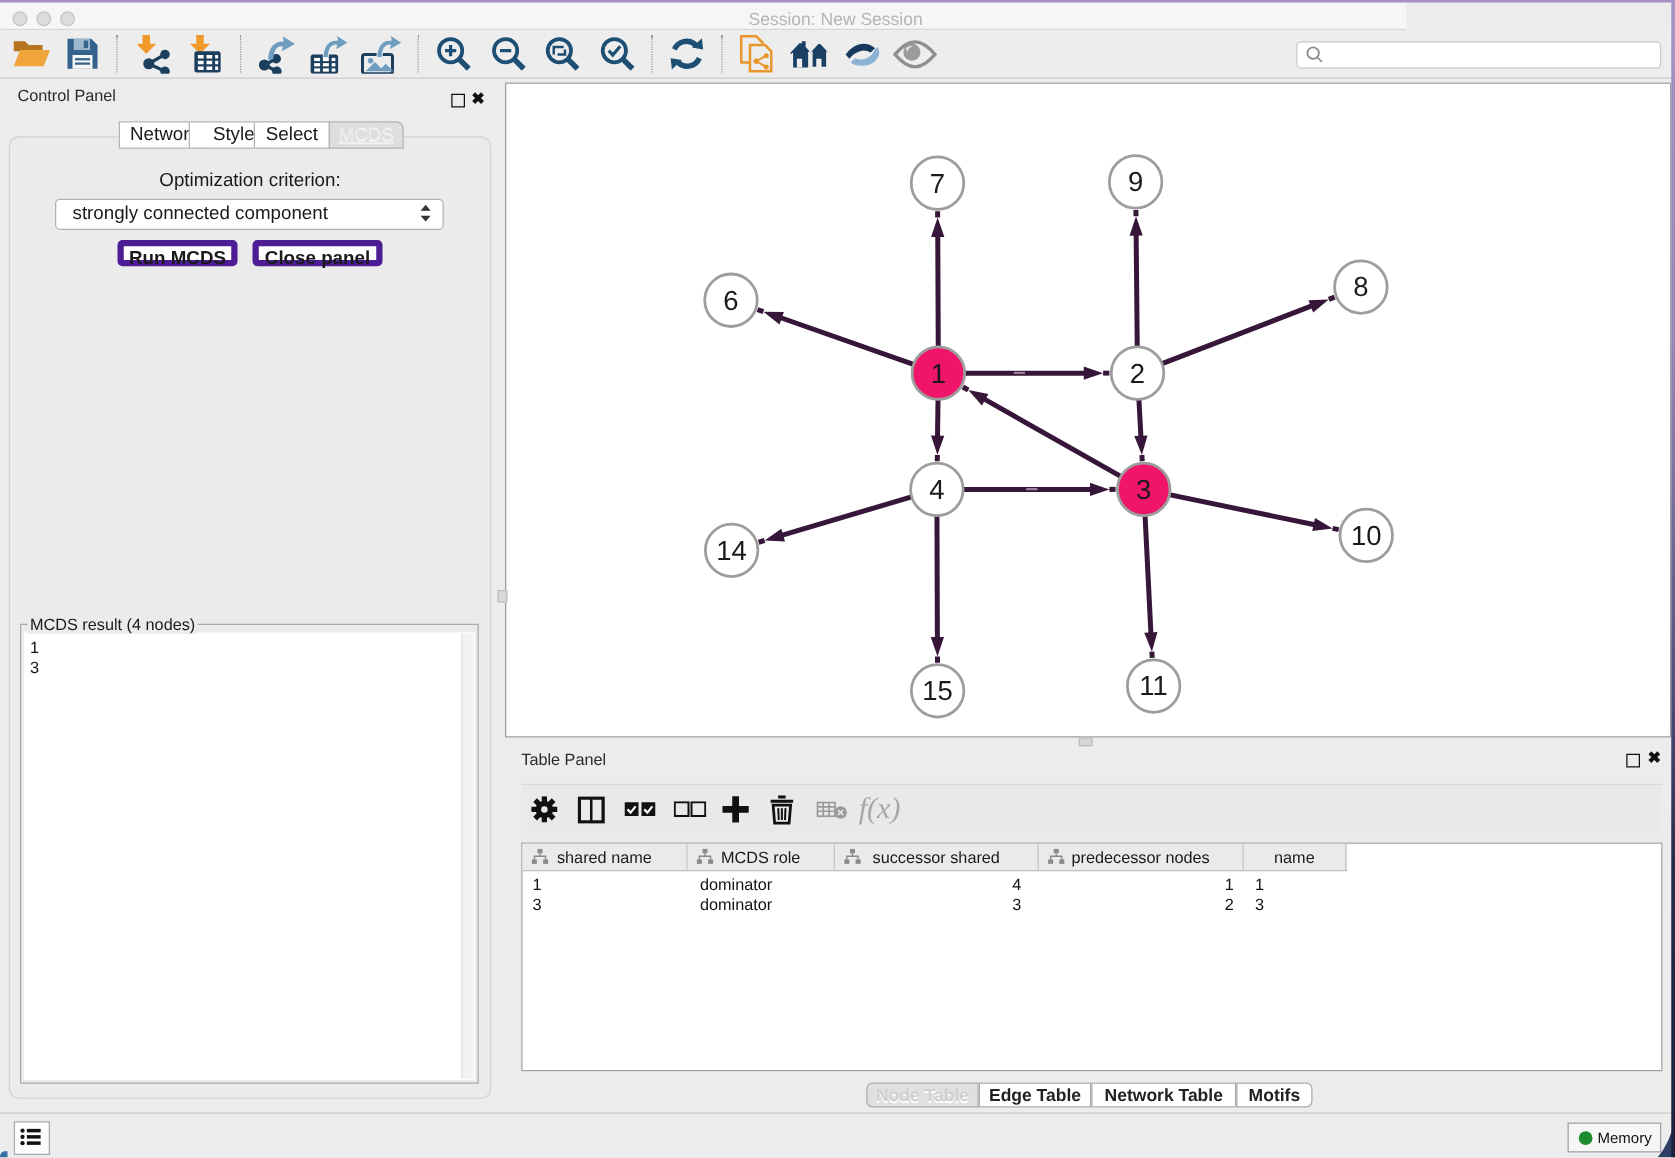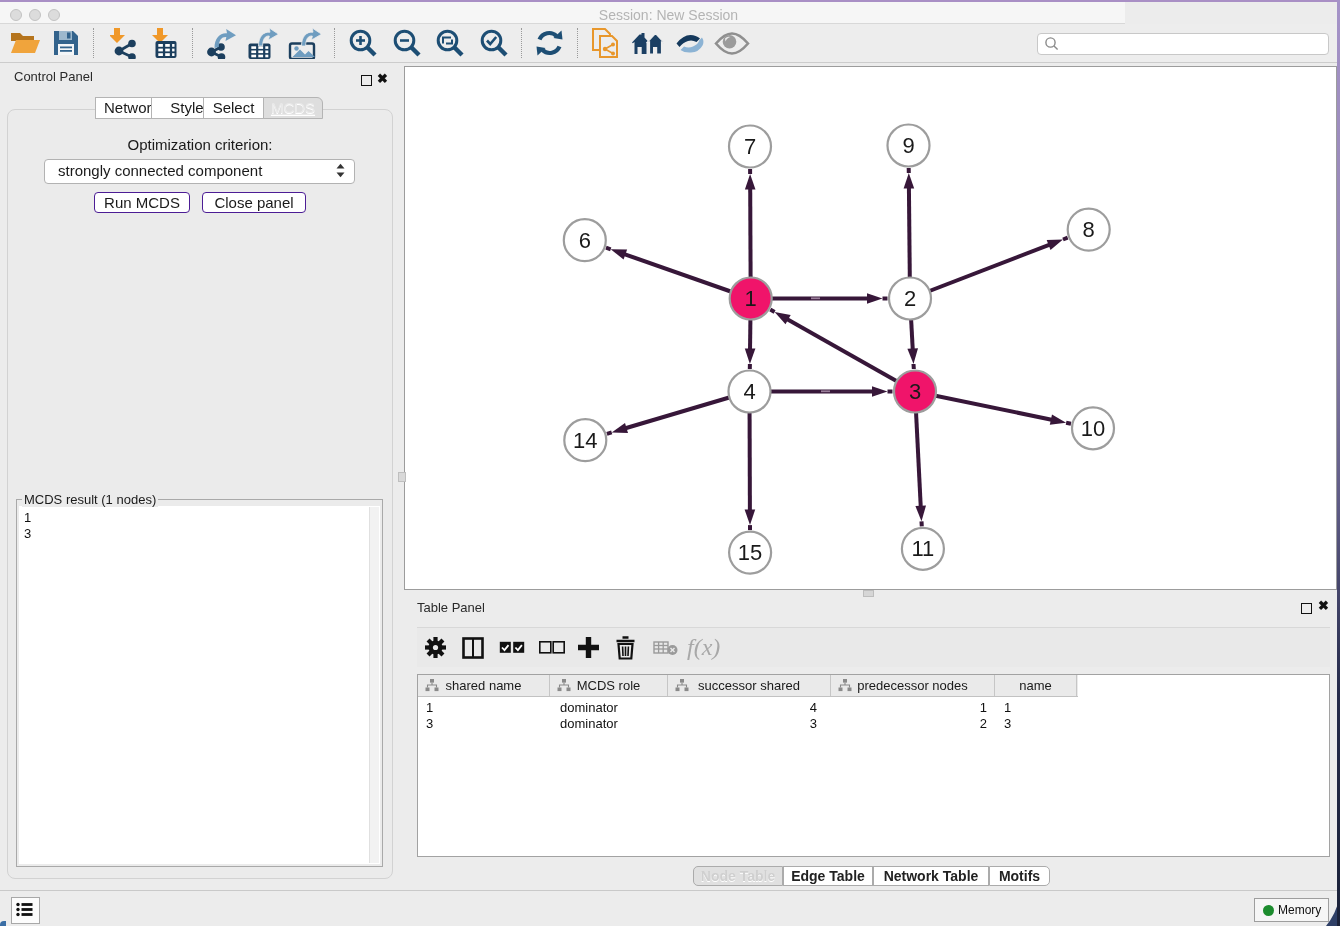--- a/index.html
+++ b/index.html
@@ -25,22 +25,22 @@
 .floatbox{position:absolute;width:9px;height:9px;border:1.5px solid #111;}
 .closex{position:absolute;font-size:13px;font-weight:bold;color:#111;}
 
 .tab{position:absolute;box-sizing:border-box;height:22px;background:#fff;border:1px solid #b4b4b4;
  font-size:15px;color:#1a1a1a;text-align:center;line-height:20px;}
 .tabsel{background:#dedede;color:#e8e8e8;text-shadow:0 1px 0 #fff;}
 #cppanel{left:7px;top:109px;width:386px;height:770px;background:#ebebeb;border:1px solid #d2d2d2;border-radius:8px;box-sizing:border-box;}
 #optlabel{left:0px;top:136px;width:400px;text-align:center;font-size:15px;color:#1a1a1a;}
 #cselect{left:44px;top:159px;width:311px;height:25px;background:#fff;border:1px solid #b2b2b2;border-radius:4px;box-sizing:border-box;}
 #cselect span{position:absolute;left:13px;top:2px;font-size:15px;color:#1a1a1a;}
-.btn{position:absolute;height:21px;background:#fff;border:1px solid #4c1d95;border-radius:4px;box-sizing:border-box;
- font-size:15px;color:#1a1a1a;text-align:center;line-height:19px;}
+.btn{position:absolute;height:21px;background:#fff;border:5px solid #4c1d95;border-radius:4px;box-sizing:border-box;
+ font-size:15px;color:#1a1a1a;text-align:center;line-height:19px;font-weight:bold;}
 
 #fs{left:16px;top:499px;width:367px;height:368px;border:1px solid #a9a9a9;box-sizing:border-box;background:#ebebeb;}
 #fswhite{position:absolute;left:2px;top:6px;width:361px;height:358px;background:#fff;}
 #fslegend{position:absolute;left:5px;top:-8px;background:#ebebeb;padding:0 2px;font-size:13px;color:#1a1a1a;}
 #fstext{position:absolute;left:7px;top:10px;font-size:13px;color:#111;line-height:16px;}
 #fsscroll{position:absolute;right:3px;top:7px;width:9px;height:356px;background:#f2f2f2;border-left:1px solid #e0e0e0;}
 
 #netwin{left:404px;top:66px;width:933px;height:524px;background:#fff;border:1px solid #9c9c9c;box-sizing:border-box;}
 #nettitle{position:absolute;left:0;top:0;width:100%;height:19px;
  background:linear-gradient(#f8f8f8,#dddddd);border-bottom:1px solid #a8a8a8;}
@@ -240,21 +240,21 @@
     <span>strongly connected component</span>
 <svg width="11" height="15" style="position:absolute;right:8px;top:3px" viewBox="0 0 11 15">
       <path d="M1.5 5.5 L5.5 0.8 L9.5 5.5 Z" fill="#333"></path>
       <path d="M1.5 9.5 L5.5 14.2 L9.5 9.5 Z" fill="#333"></path>
     </svg>
 </div>
 <div class="btn" style="left:94px;top:192px;width:96px;">Run MCDS</div>
 <div class="btn" style="left:202px;top:192px;width:104px;">Close panel</div>
 <div class="abs" id="fs">
   <div id="fswhite"></div>
-    <div id="fslegend">MCDS result (1 nodes)</div>
+    <div id="fslegend">MCDS result (4 nodes)</div>
   <div id="fstext">1<br>3</div>
   <div id="fsscroll"></div>
 </div>
 <div class="abs" id="netwin">
   <svg id="graph" width="931" height="503" style="position:absolute;left:0;top:19px;" viewBox="0 0 931 503">
   <g>
   <line x1="345.7" y1="212.5" x2="345.2" y2="101.5"></line>
   <line x1="345.1" y1="88.0" x2="345.1" y2="83.0" stroke-width="1.6"></line>
   <polygon points="345.1,88.0 350.5,103.5 339.9,103.5"></polygon>
   <line x1="345.7" y1="212.5" x2="218.5" y2="167.8"></line>

